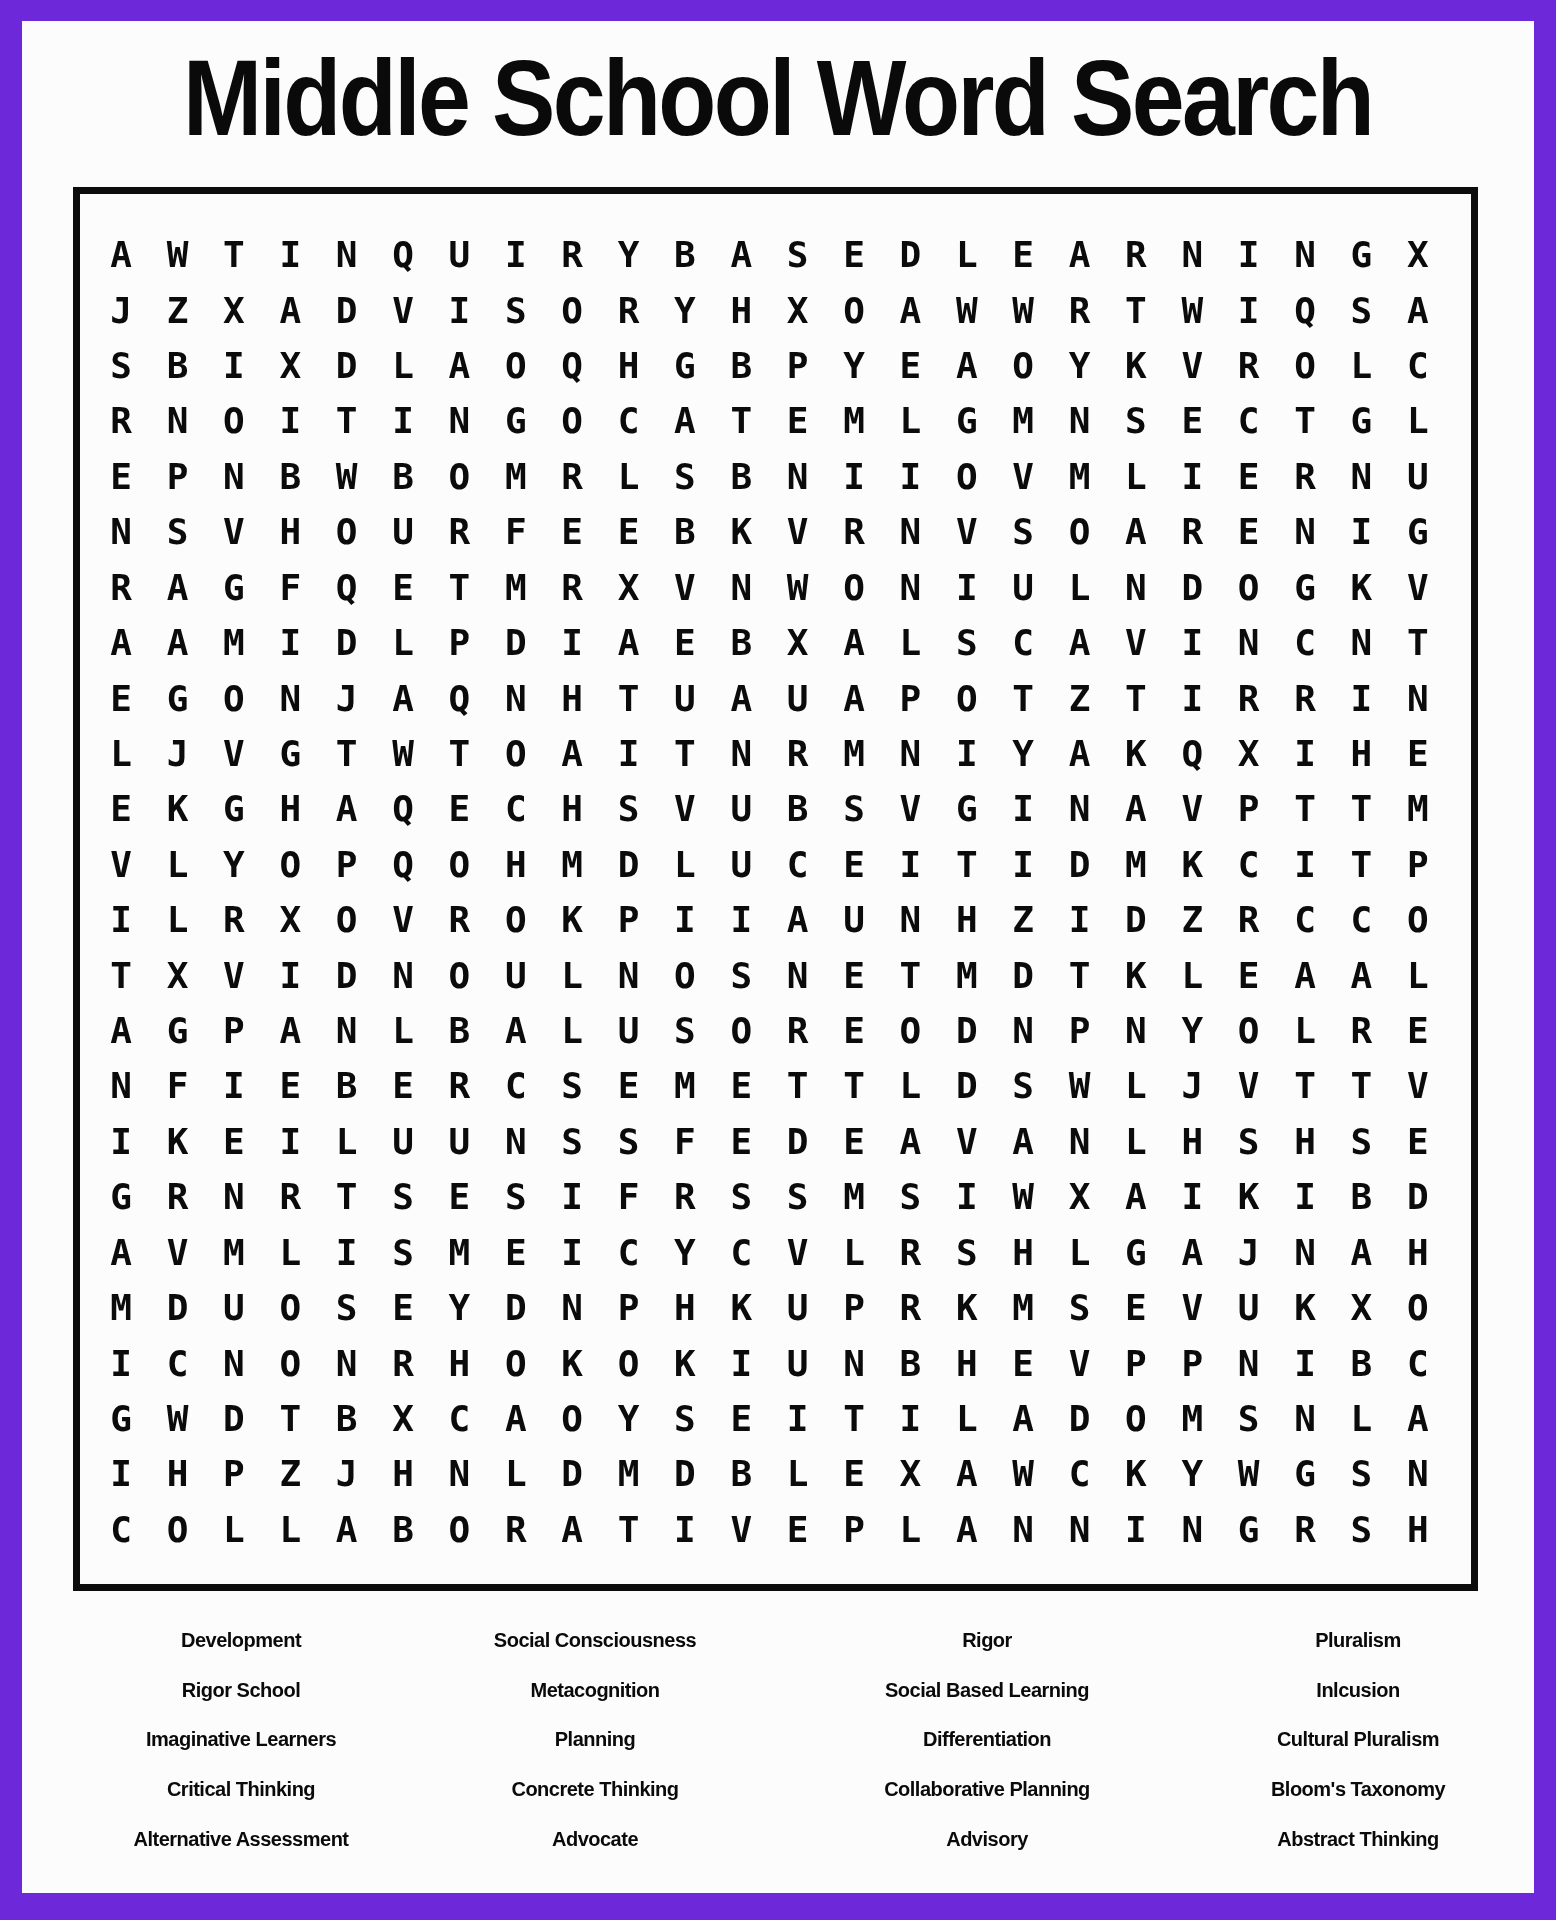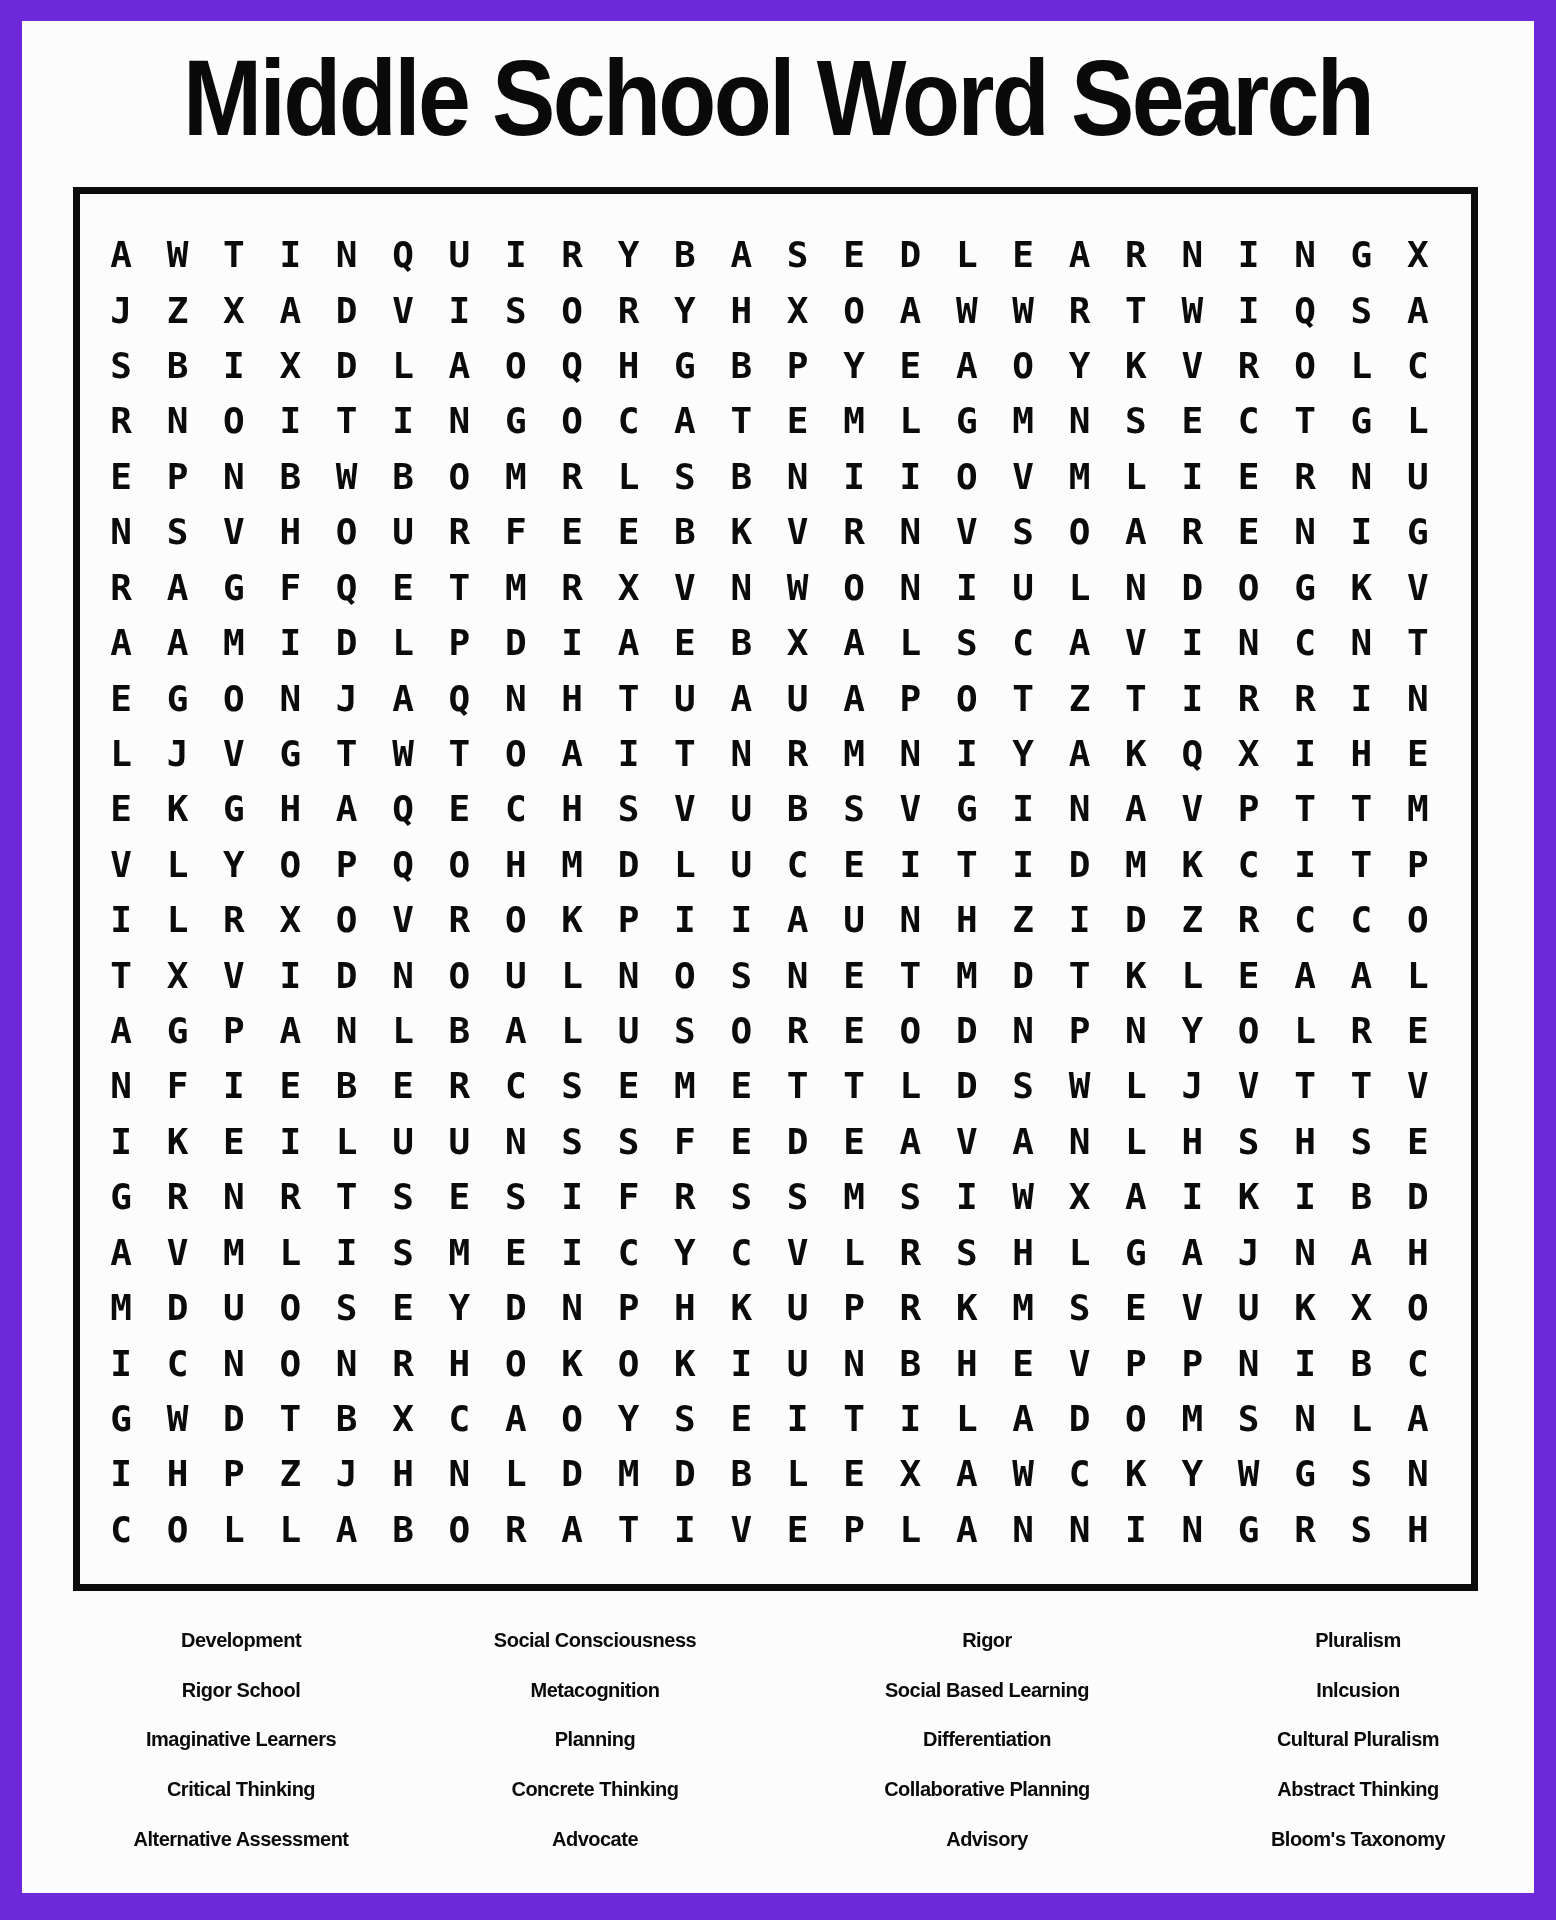--- a/index.html
+++ b/index.html
@@ -689,19 +689,19 @@
           <div class="word">Rigor</div>
           <div class="word">Social Based Learning</div>
           <div class="word">Differentiation</div>
           <div class="word">Collaborative Planning</div>
           <div class="word">Advisory</div>
         </div>
         <div class="word-col">
           <div class="word">Pluralism</div>
           <div class="word">Inlcusion</div>
           <div class="word">Cultural Pluralism</div>
+          <div class="word">Bloom's Taxonomy</div>
           <div class="word">Abstract Thinking</div>
-          <div class="word">Bloom's Taxonomy</div>
         </div>
       </div>
 
   </div>
 </div>
 
 </body></html>

